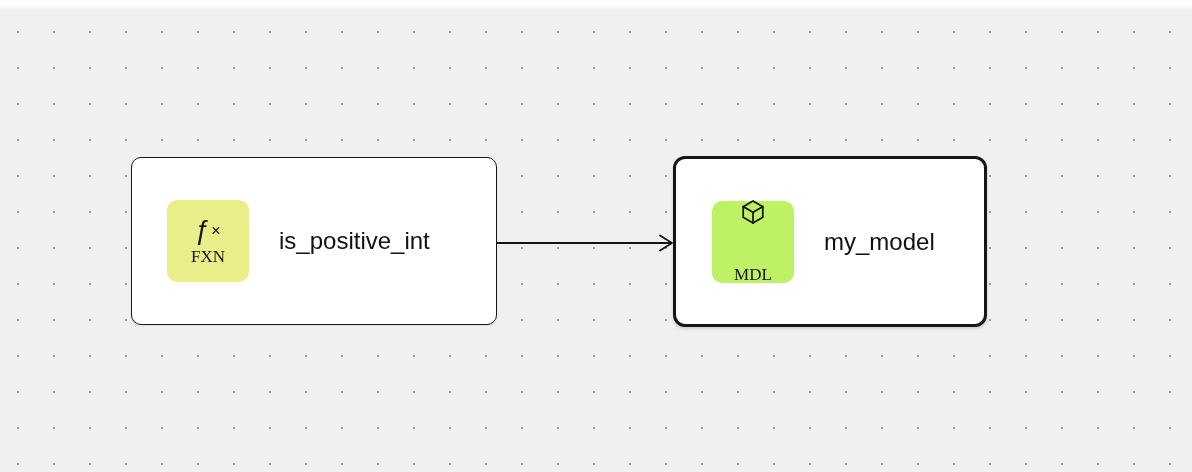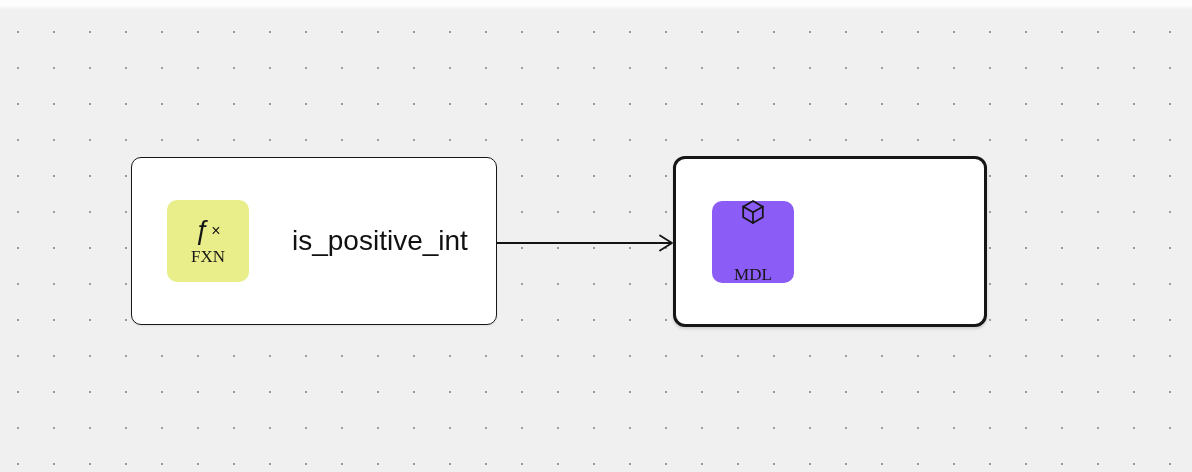--- a/index.html
+++ b/index.html
@@ -67,22 +67,22 @@
   }
   .fx-f { font-size: 27px; line-height: 1; color: #161616; }
   .fx-x { font-size: 16px; line-height: 1; color: #161616; margin-left: 1px; transform: translateY(1px); }
   .badge-label {
     font-family: Liberation Serif, serif;
     font-size: 17px;
     line-height: 1.2;
     color: #161616;
   }
   .node-label {
-    margin-left: 43px;
-    font-size: 28px;
+    margin-left: 30px;
+    font-size: 24px;
     color: #111111;
     white-space: nowrap;
   }
   .cube-svg { display: block; }
 </style>
 </head>
 <body>
 
 <div class="canvas">
 
@@ -98,25 +98,26 @@
       <span class="badge-glyph">
         <span class="fx-f">ƒ</span>
         <span class="fx-x">×</span>
       </span>
       <span class="badge-label">FXN</span>
     </div>
     <span class="node-label">is_positive_int</span>
   </div>
 
   <div class="node node-right">
-    <div class="badge" style="background-color: #8b5cf6; gap: 39px;">
+    <div class="badge" style="background-color: #bef264; gap: 39px;">
       <span class="badge-glyph">
         <svg class="cube-svg" width="28" height="28" viewBox="0 0 24 24" fill="none" stroke="#161616" stroke-width="1.5" stroke-linejoin="miter" stroke-linecap="square">
           <path d="M12 2.6 L20.4 7.4 L20.4 16.6 L12 21.4 L3.6 16.6 L3.6 7.4 Z"></path>
           <path d="M3.6 7.4 L12 12.2 L20.4 7.4"></path>
           <path d="M12 12.2 L12 21.4"></path>
         </svg>
       </span>
       <span class="badge-label">MDL</span>
     </div>
+    <span class="node-label">my_model</span>
   </div>
 
 </div>
 
 </body></html>

